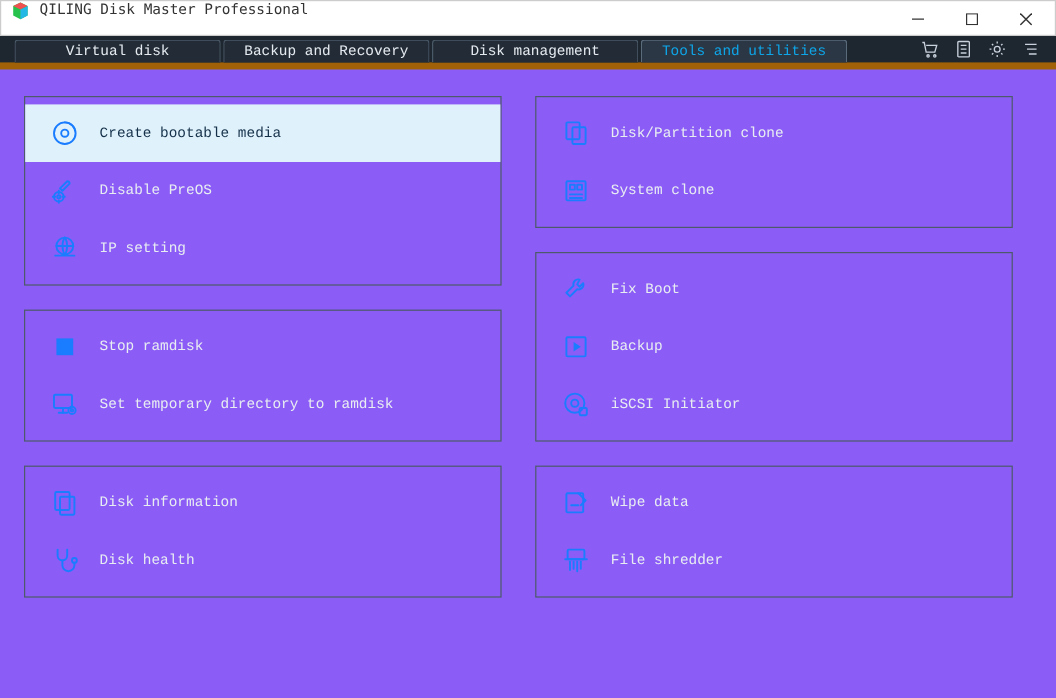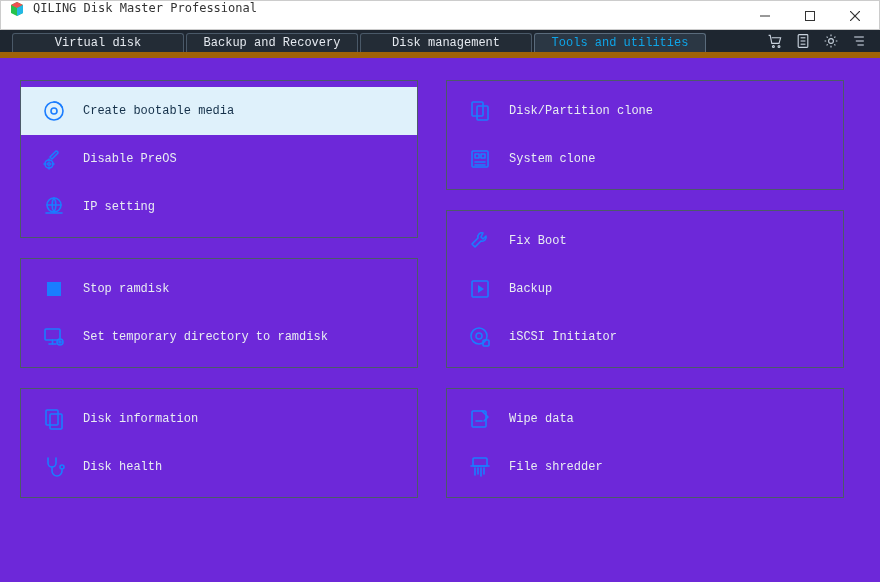--- a/index.html
+++ b/index.html
@@ -76,21 +76,21 @@
   }
   .tab-icon {
     width: 18px; height: 18px;
     display: flex; align-items: center; justify-content: center;
     color: #c9d3de;
   }
   .tab-icon svg { width: 16px; height: 16px; stroke: currentColor; fill: none; stroke-width: 1.4; }
 
   
   .content {
-    background: #6d28d9;
+    background: #8b5cf6;
     height: 524px;
     padding: 22px 20px 20px 20px;
     display: flex;
     gap: 28px;
     font-family: "NSimSun", "SimSun", "Courier New", monospace;
   }
   .col {
     width: 398px;
     display: flex;
     flex-direction: column;

